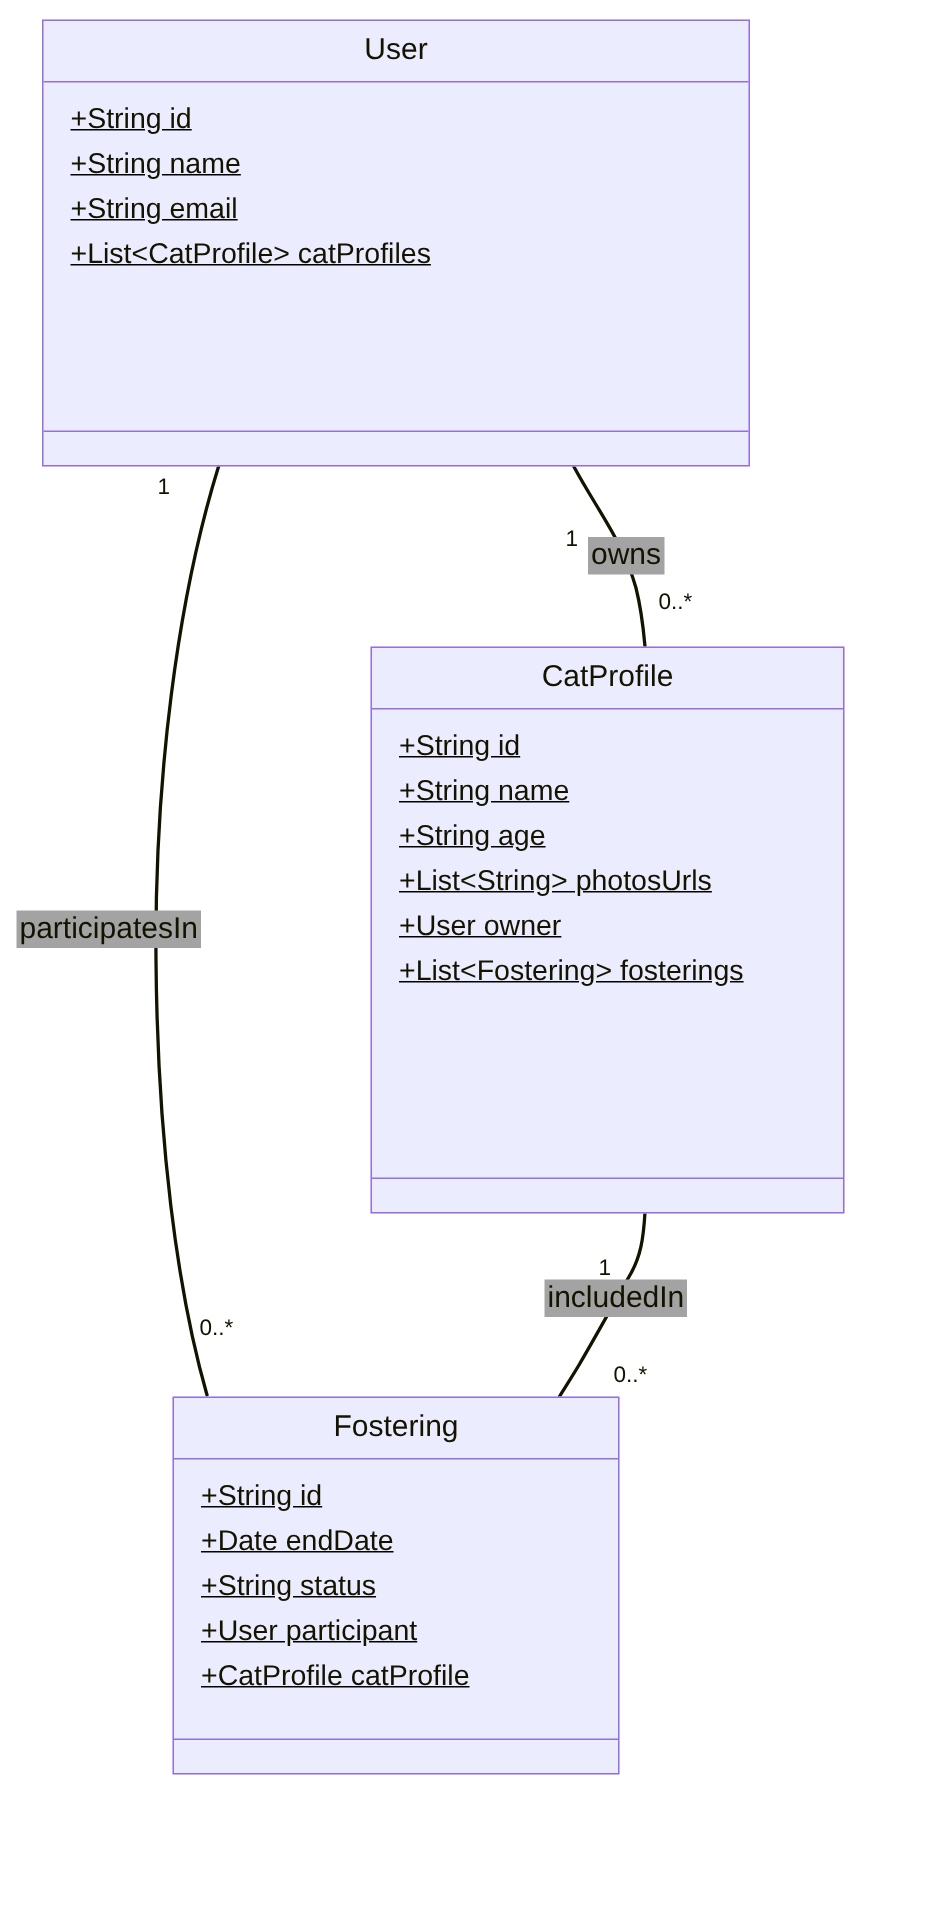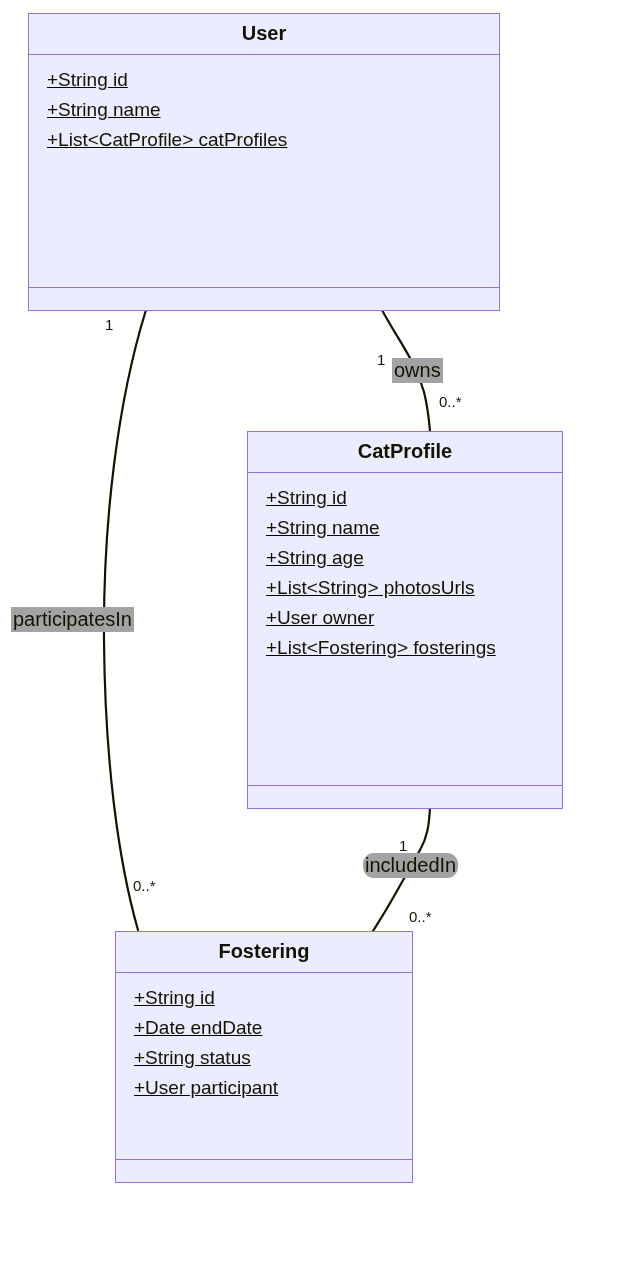--- a/index.html
+++ b/index.html
@@ -31,21 +31,21 @@
     position: absolute;
     z-index: 2;
     box-sizing: border-box;
     background: #ECECFF;
     border: 1px solid #9370DB;
     display: flex;
     flex-direction: column;
   }
   .class-title {
     text-align: center;
-    font-weight: bold;
+    font-weight: normal;
     font-size: 20px;
     color: #131300;
     padding: 9px 6px 10px 6px;
     border-bottom: 1px solid #9370DB;
     line-height: 1.05;
   }
   .class-attributes {
     flex: 1 1 auto;
     padding: 9px 0 10px 0;
     border-bottom: 1px solid #9370DB;
@@ -95,20 +95,21 @@
     <path d="M 382,310 C 398,340 415,360 424,392 C 428,408 429,420 430,431" fill="none" stroke="#131300" stroke-width="2.2" stroke-linecap="round"></path>
 
     <path d="M 430,808 C 429,826 427,838 420,850 C 412,864 400,886 386,910 C 380,920 376,926 373,931" fill="none" stroke="#131300" stroke-width="2.2" stroke-linecap="round"></path>
   </svg>
 
   <div class="uml-class" id="class-user" style="left:28px; top:13px; width:472px; height:298px;">
     <div class="class-title">User</div>
     <div class="class-attributes">
       <div class="attr-row">+String id</div>
       <div class="attr-row">+String name</div>
+      <div class="attr-row">+String email</div>
       <div class="attr-row">+List&lt;CatProfile&gt; catProfiles</div>
     </div>
     <div class="class-methods"></div>
   </div>
 
   <div class="uml-class" id="class-catprofile" style="left:247px; top:431px; width:316px; height:378px;">
     <div class="class-title">CatProfile</div>
     <div class="class-attributes">
       <div class="attr-row">+String id</div>
       <div class="attr-row">+String name</div>
@@ -120,29 +121,30 @@
     <div class="class-methods"></div>
   </div>
 
   <div class="uml-class" id="class-fostering" style="left:115px; top:931px; width:298px; height:252px;">
     <div class="class-title">Fostering</div>
     <div class="class-attributes">
       <div class="attr-row">+String id</div>
       <div class="attr-row">+Date endDate</div>
       <div class="attr-row">+String status</div>
       <div class="attr-row">+User participant</div>
+      <div class="attr-row">+CatProfile catProfile</div>
     </div>
     <div class="class-methods"></div>
   </div>
 
   <div class="edge-label" style="left:392px; top:358px;">owns</div>
   <div class="edge-mult" style="left:377px; top:352px;">1</div>
   <div class="edge-mult" style="left:439px; top:394px;">0..*</div>
 
   <div class="edge-label" style="left:11px; top:607px;">participatesIn</div>
   <div class="edge-mult" style="left:105px; top:317px;">1</div>
   <div class="edge-mult" style="left:133px; top:878px;">0..*</div>
 
-  <div class="edge-label" style="left:363px; top:853px;border-radius:11px;">includedIn</div>
+  <div class="edge-label" style="left:363px; top:853px;">includedIn</div>
   <div class="edge-mult" style="left:399px; top:838px;">1</div>
   <div class="edge-mult" style="left:409px; top:909px;">0..*</div>
 
 </div>
 
 </body></html>

